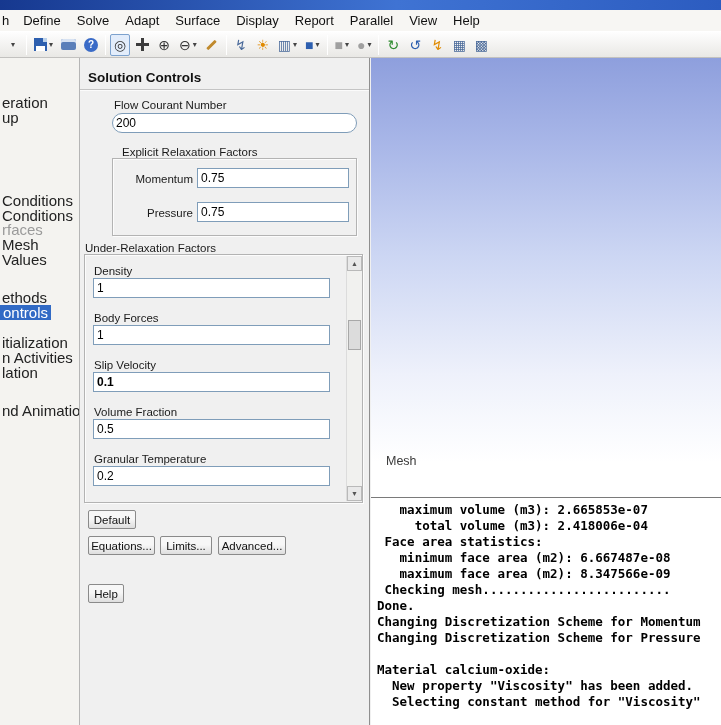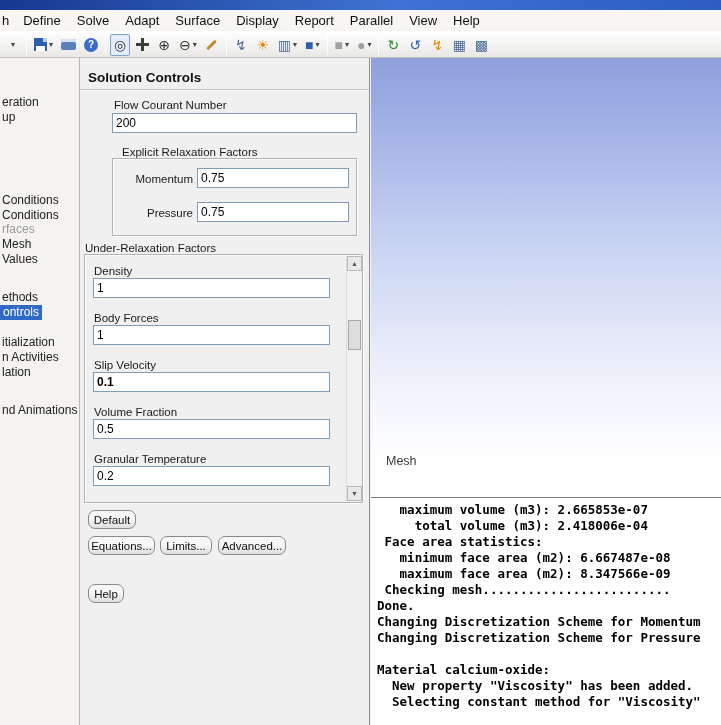--- a/index.html
+++ b/index.html
@@ -37,36 +37,36 @@
       color:#fff; font-size:10px; font-weight:bold; align-items:center; justify-content:center; }
   .i-cross { display:inline-block; width:13px; height:13px;
       background-image:linear-gradient(#3c3c3c,#3c3c3c),linear-gradient(#3c3c3c,#3c3c3c);
       background-size:13px 3px,3px 13px; background-position:center; background-repeat:no-repeat; }
   .i-pencil { display:inline-block; width:3px; height:12px; background:#c08a2d;
       transform:rotate(45deg); border-radius:1px; }
 
   
   .tree { position:absolute; left:0; top:58px; width:80px; bottom:0; background:#f4f3f0;
     border-right:1px solid #b5b5b5; overflow:hidden; }
-  .tree-item { position:absolute; left:2px; height:15px; font-size:12px; color:#222;
+  .tree-item { position:absolute; left:2px; height:15px; font-size:15px; color:#222;
     white-space:nowrap; line-height:15px; }
   .tree-item.muted { color:#9a9a9a; }
   .tree-item.selected { background:#316ac5; color:#fff; padding:0 3px; left:0; }
 
   
   .panel { position:absolute; left:80px; top:58px; width:290px; bottom:0; background:#f0f0f0;
     border-right:1px solid #8f8f8f; overflow:hidden; }
   .p-title { position:absolute; left:8px; top:12px; font-size:13.5px; font-weight:bold; color:#111; }
   .p-rule { position:absolute; left:0; right:0; top:31px; height:2px;
     border-top:1px solid #c4c4c4; border-bottom:1px solid #fbfbfb; }
   .p-label { position:absolute; font-size:11.5px; color:#1a1a1a; white-space:nowrap; }
   .txt { position:absolute; height:20px; border:1px solid #7f9db9; background:#fff;
     font-family:"Liberation Sans",sans-serif; font-size:12px; padding:0 3px; color:#000; }
   .groupbox { position:absolute; border:1px solid #b3b3b3; box-shadow:1px 1px 0 #fcfcfc, inset 1px 1px 0 #fcfcfc; }
-  .btn { position:absolute; height:19px; border:1px solid #8a8a8a; border-radius:7px;
+  .btn { position:absolute; height:19px; border:1px solid #8a8a8a; border-radius:2px;
     background:linear-gradient(#f7f7f7 45%, #dedede); font-size:11.5px; color:#111;
     display:flex; align-items:center; justify-content:center; font-family:"Liberation Sans",sans-serif; }
 
   
   .vscroll { position:absolute; right:1px; top:1px; bottom:1px; width:15px; background:#f1f1ef;
     border-left:1px solid #dcdcdc; }
   .sbtn { position:absolute; left:0; width:15px; height:15px; background:#e9e9e9;
     border:1px solid #b9b9b9; font-size:7px; color:#555; display:flex; align-items:center; justify-content:center; }
   .sthumb { position:absolute; left:1px; width:13px; top:64px; height:30px; background:#dcdcdc;
     border:1px solid #a8a8a8; }
@@ -195,21 +195,21 @@
     <div class="tree-item" style="top:292px">n Activities</div>
     <div class="tree-item" style="top:307px">lation</div>
     <div class="tree-item" style="top:345px">nd Animations</div>
   </div>
 
   <div class="panel">
     <div class="p-title">Solution Controls</div>
     <div class="p-rule"></div>
 
     <div class="p-label" style="left:34px; top:41px">Flow Courant Number</div>
-    <input class="txt" style="left: 32px; top: 55px; width: 245px;" type="text" value="200">
+    <input class="txt" style="left: 32px; top: 55px; width: 245px; border-radius: 10px;" type="text" value="200">
 
     <div class="p-label" style="left:42px; top:88px">Explicit Relaxation Factors</div>
     <div class="groupbox" style="left:32px; top:100px; width:245px; height:78px">
       <div class="p-label" style="left:2px; top:14px; width:78px; text-align:right">Momentum</div>
       <input class="txt" style="left: 84px; top: 9px; width: 152px;" type="text" value="0.75">
       <div class="p-label" style="left:2px; top:48px; width:78px; text-align:right">Pressure</div>
       <input class="txt" style="left: 84px; top: 43px; width: 152px;" type="text" value="0.75">
     </div>
 
     <div class="p-label" style="left:5px; top:184px">Under-Relaxation Factors</div>

